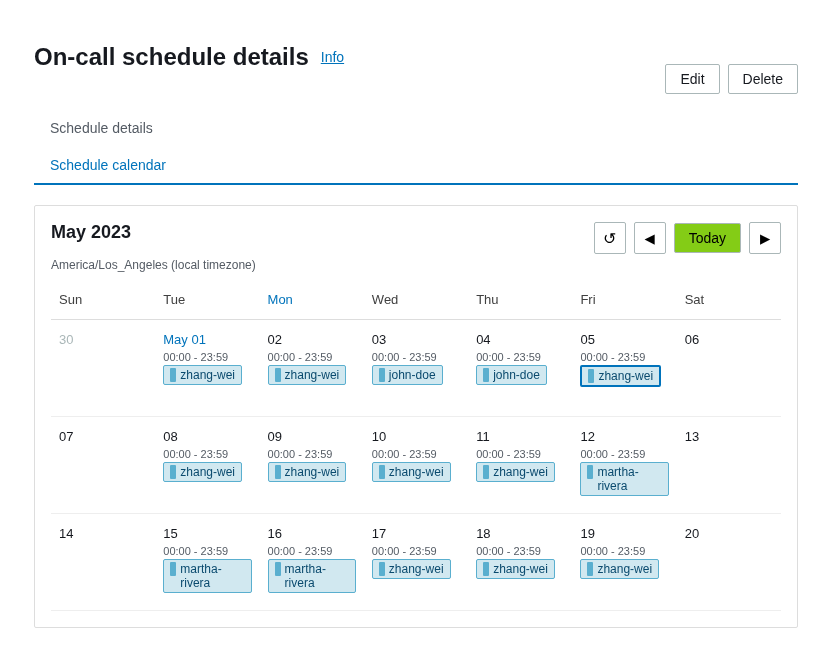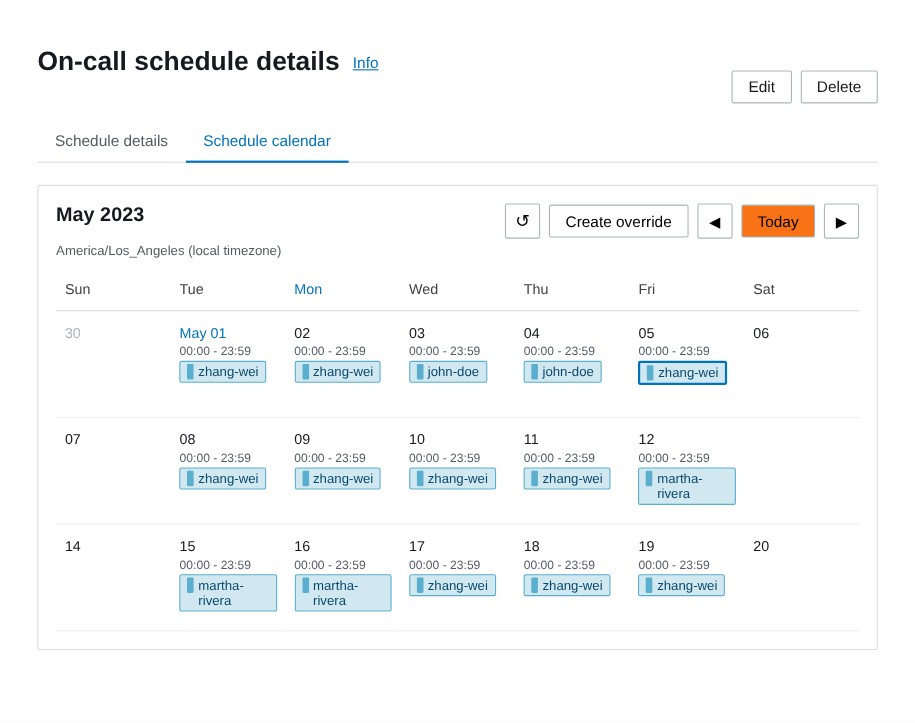--- a/index.html
+++ b/index.html
@@ -47,20 +47,21 @@
       background: #fff;
       color: #16191f;
       font-size: 14px;
       cursor: pointer;
       margin-top: 44px;
     }
     .tabs {
       display: flex;
       border-bottom: 1px solid #ddd;
       margin-bottom: 0;
+      flex-direction: column;
     }
     .tab {
       padding: 10px 16px;
       font-size: 14px;
       cursor: pointer;
       color: #545b64;
       border-bottom: 2px solid transparent;
       margin-bottom: -1px;
     }
     .tab.active {
@@ -118,21 +119,21 @@
       background: #fff;
       cursor: pointer;
       display: flex;
       align-items: center;
       justify-content: center;
     }
     .today-btn {
       padding: 6px 14px;
       border: 1px solid #aab7b8;
       border-radius: 2px;
-      background: #f97316;
+      background: #84cc16;
       font-size: 14px;
       cursor: pointer;
     }
     .timezone-label {
       font-size: 12px;
       color: #545b64;
       margin-bottom: 16px;
     }
     .calendar-grid {
       width: 100%;
@@ -233,21 +234,20 @@
   </div>
 
   <div class="calendar-container">
 
     <div class="calendar-header">
       <div>
         <div class="calendar-month-title">May 2023</div>
       </div>
       <div class="calendar-controls">
         <button class="refresh-btn">↺</button>
-        <button class="create-override-btn">Create override</button>
         <button class="nav-btn">◀</button>
         <button class="today-btn">Today</button>
         <button class="nav-btn">▶</button>
       </div>
     </div>
     <div class="timezone-label">America/Los_Angeles (local timezone)</div>
 
     <div class="calendar-grid">
       <div class="day-headers">
         <div class="day-header">Sun</div>
@@ -304,20 +304,23 @@
                 <span>zhang-wei</span>
               </div></div>
             <div class="calendar-day"><div class="day-number">11</div><div class="shift-time">00:00 - 23:59</div><div class="shift-badge">
                 <div class="shift-dot"></div>
                 <span>zhang-wei</span>
               </div></div>
             <div class="calendar-day"><div class="day-number">12</div><div class="shift-time">00:00 - 23:59</div><div class="shift-badge">
                 <div class="shift-dot"></div>
                 <span>martha-rivera</span>
               </div></div>
+            <div class="calendar-day">
+              <div class="day-number">13</div>
+            </div>
           </div>
           <div class="calendar-week">
             <div class="calendar-day">
               <div class="day-number">14</div>
             </div>
             <div class="calendar-day"><div class="day-number">15</div><div class="shift-time">00:00 - 23:59</div><div class="shift-badge">
                 <div class="shift-dot"></div>
                 <span>martha-rivera</span>
               </div></div>
             <div class="calendar-day"><div class="day-number">16</div><div class="shift-time">00:00 - 23:59</div><div class="shift-badge">

